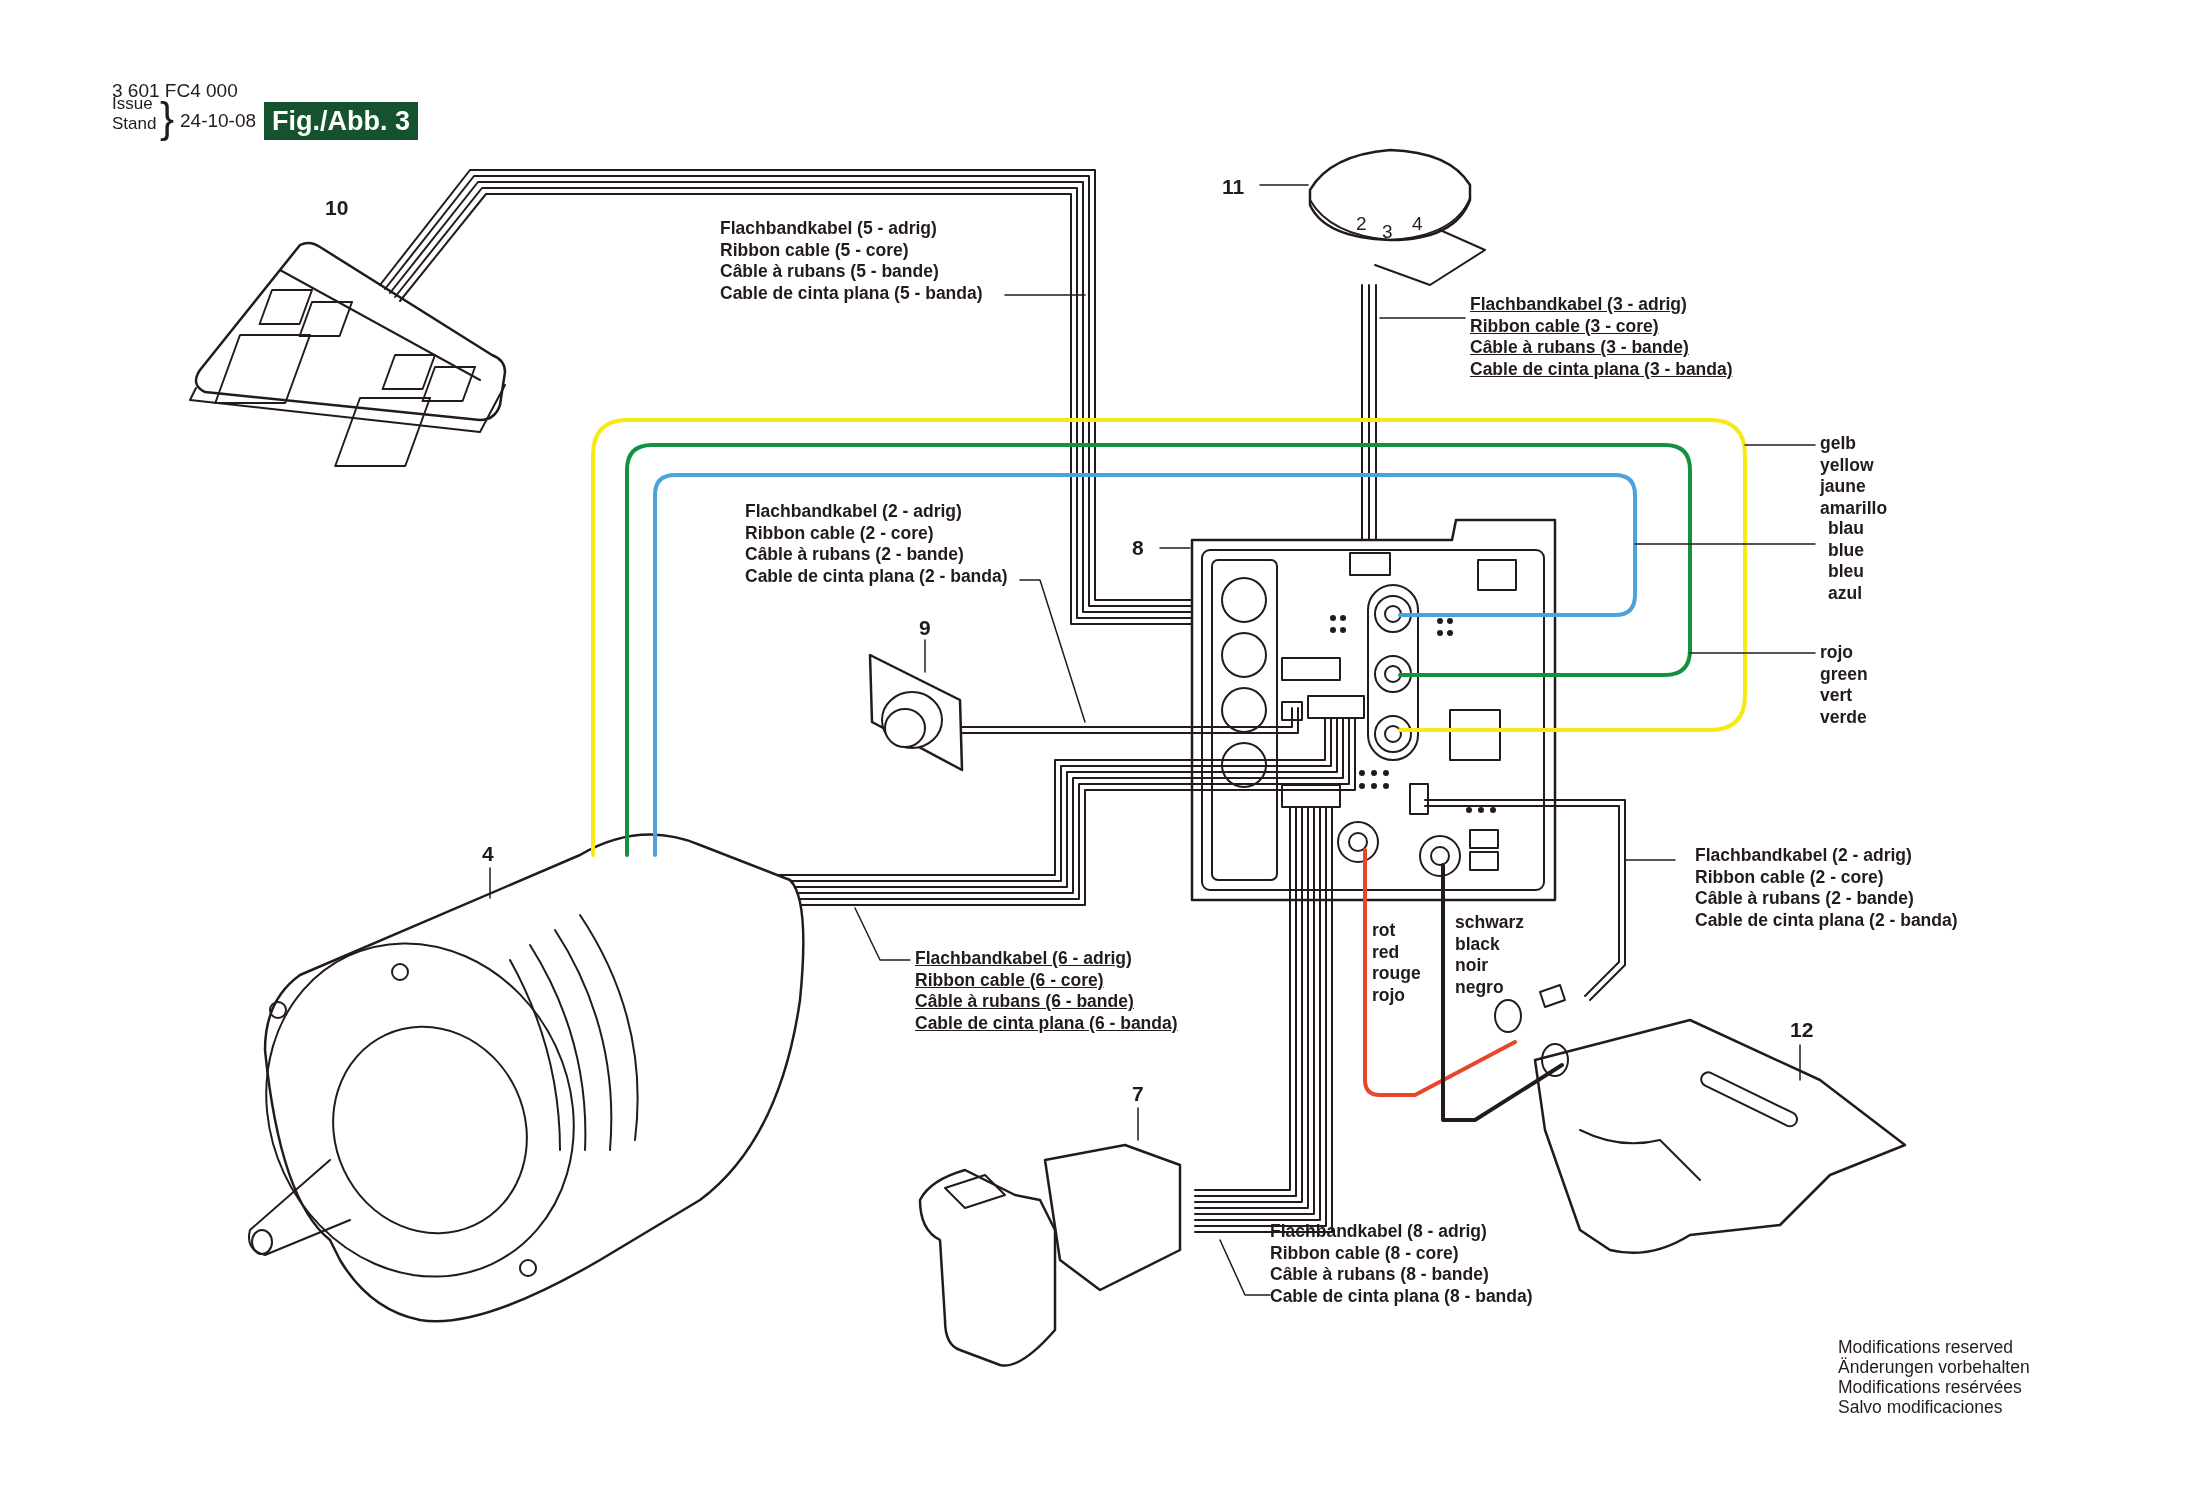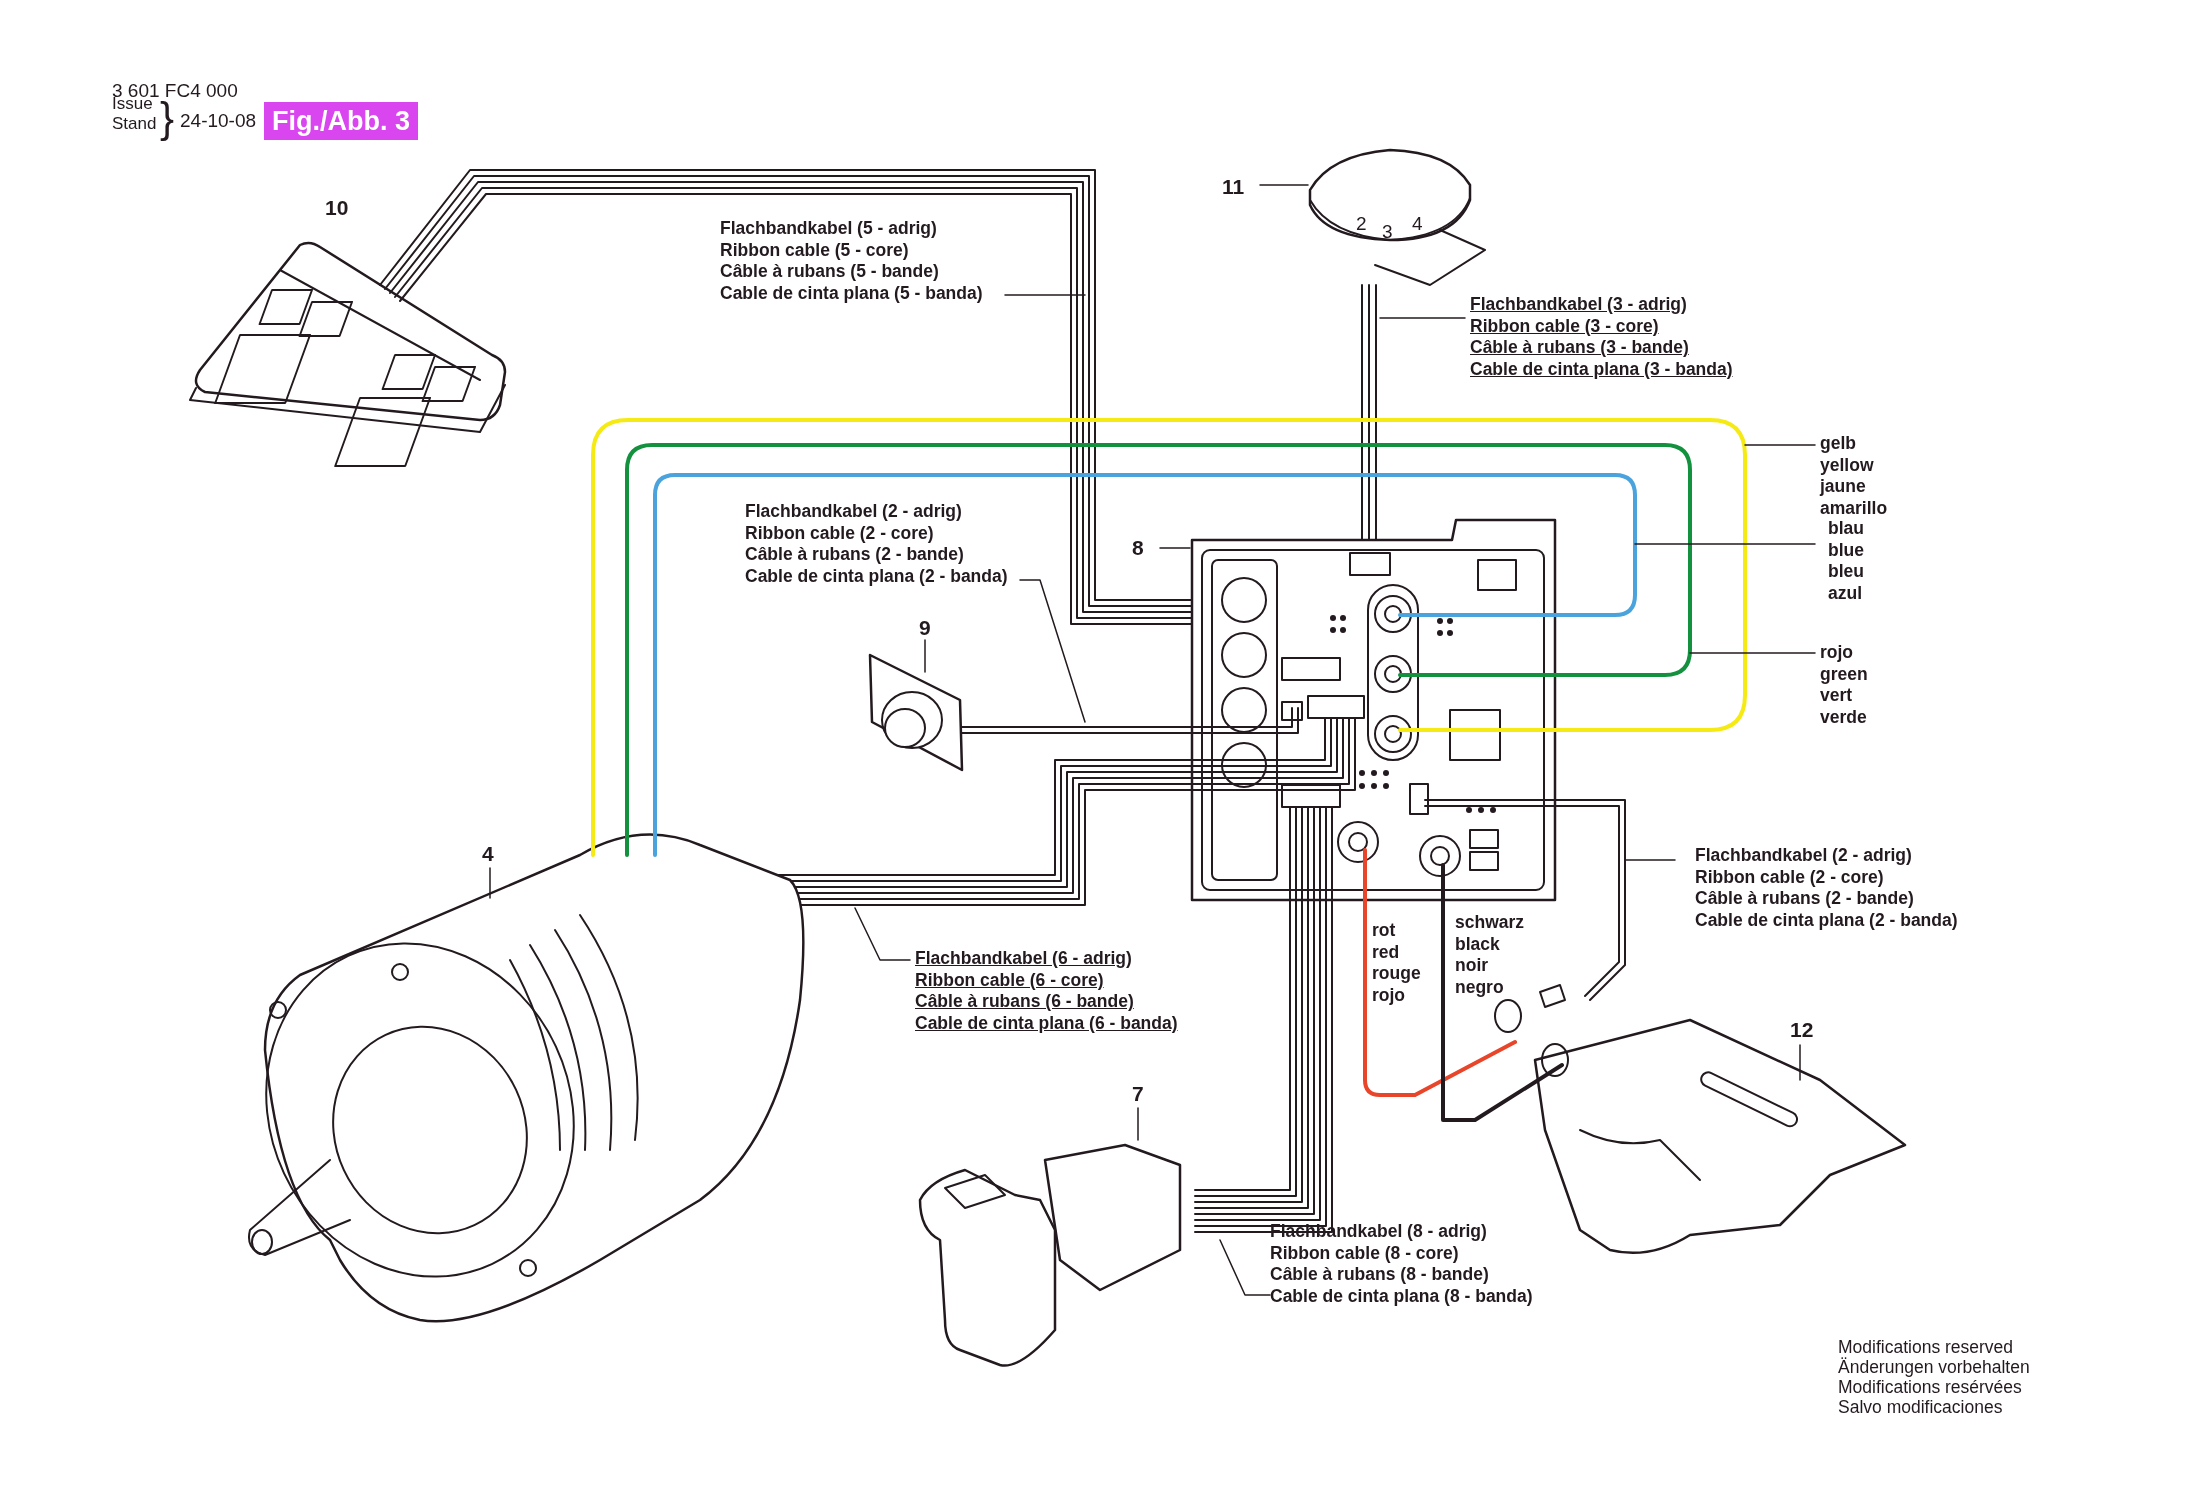--- a/index.html
+++ b/index.html
@@ -3,21 +3,21 @@
   <meta charset="utf-8">
   <style>
     html, body { margin: 0; padding: 0; background: #ffffff; }
     body { width: 2188px; height: 1500px; position: relative; overflow: hidden;
            font-family: "Liberation Sans", sans-serif; color: #231a20; }
     .abs { position: absolute; }
     .hdr-code { left: 112px; top: 72px; font-size: 19px; margin-top: 8px; }
     .hdr-issue { left: 112px; top: 94px; font-size: 17px; line-height: 20px; }
     .hdr-brace { left: 160px; top: 96px; font-size: 42px; font-weight: 300; line-height: 44px; }
     .hdr-date { left: 180px; top: 110px; font-size: 19px; }
-    .hdr-fig { left: 264px; top: 102px; background: #d946ef; color: #fff;
+    .hdr-fig { left: 264px; top: 102px; background: #14532d; color: #fff;
                font-size: 27px; font-weight: bold; padding: 2px 8px; line-height: 34px; }
     .label { font-size: 17.5px; font-weight: bold; line-height: 21.5px; white-space: nowrap; }
     .label div { height: 21.5px; }
     .num { font-size: 21px; font-weight: bold; text-align: center; }
     .note { font-size: 17.5px; line-height: 20px; white-space: nowrap; }
     svg#diagram { position: absolute; left: 0; top: 0; }
   </style>
 </head>
 <body>
 

